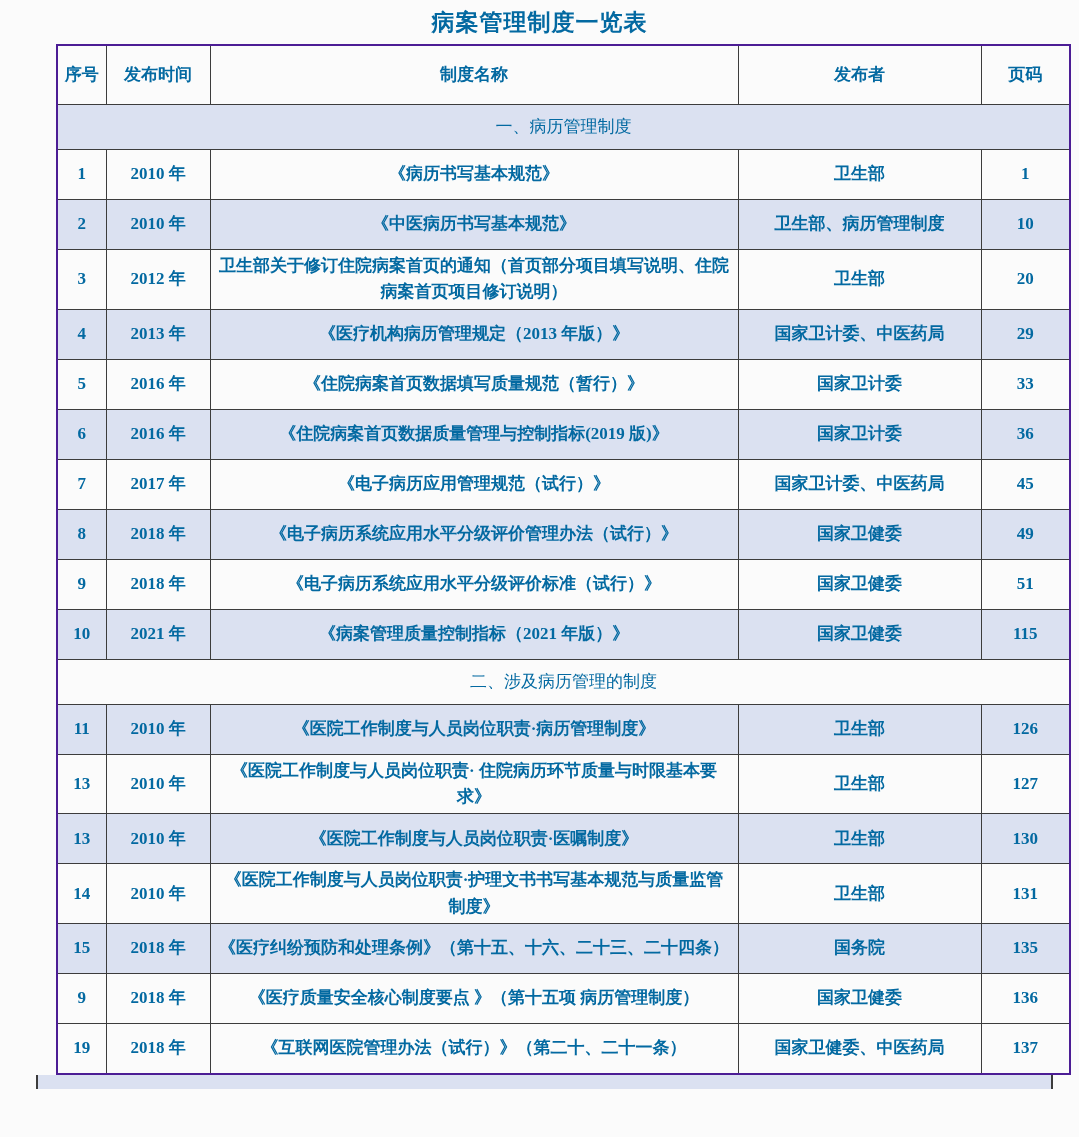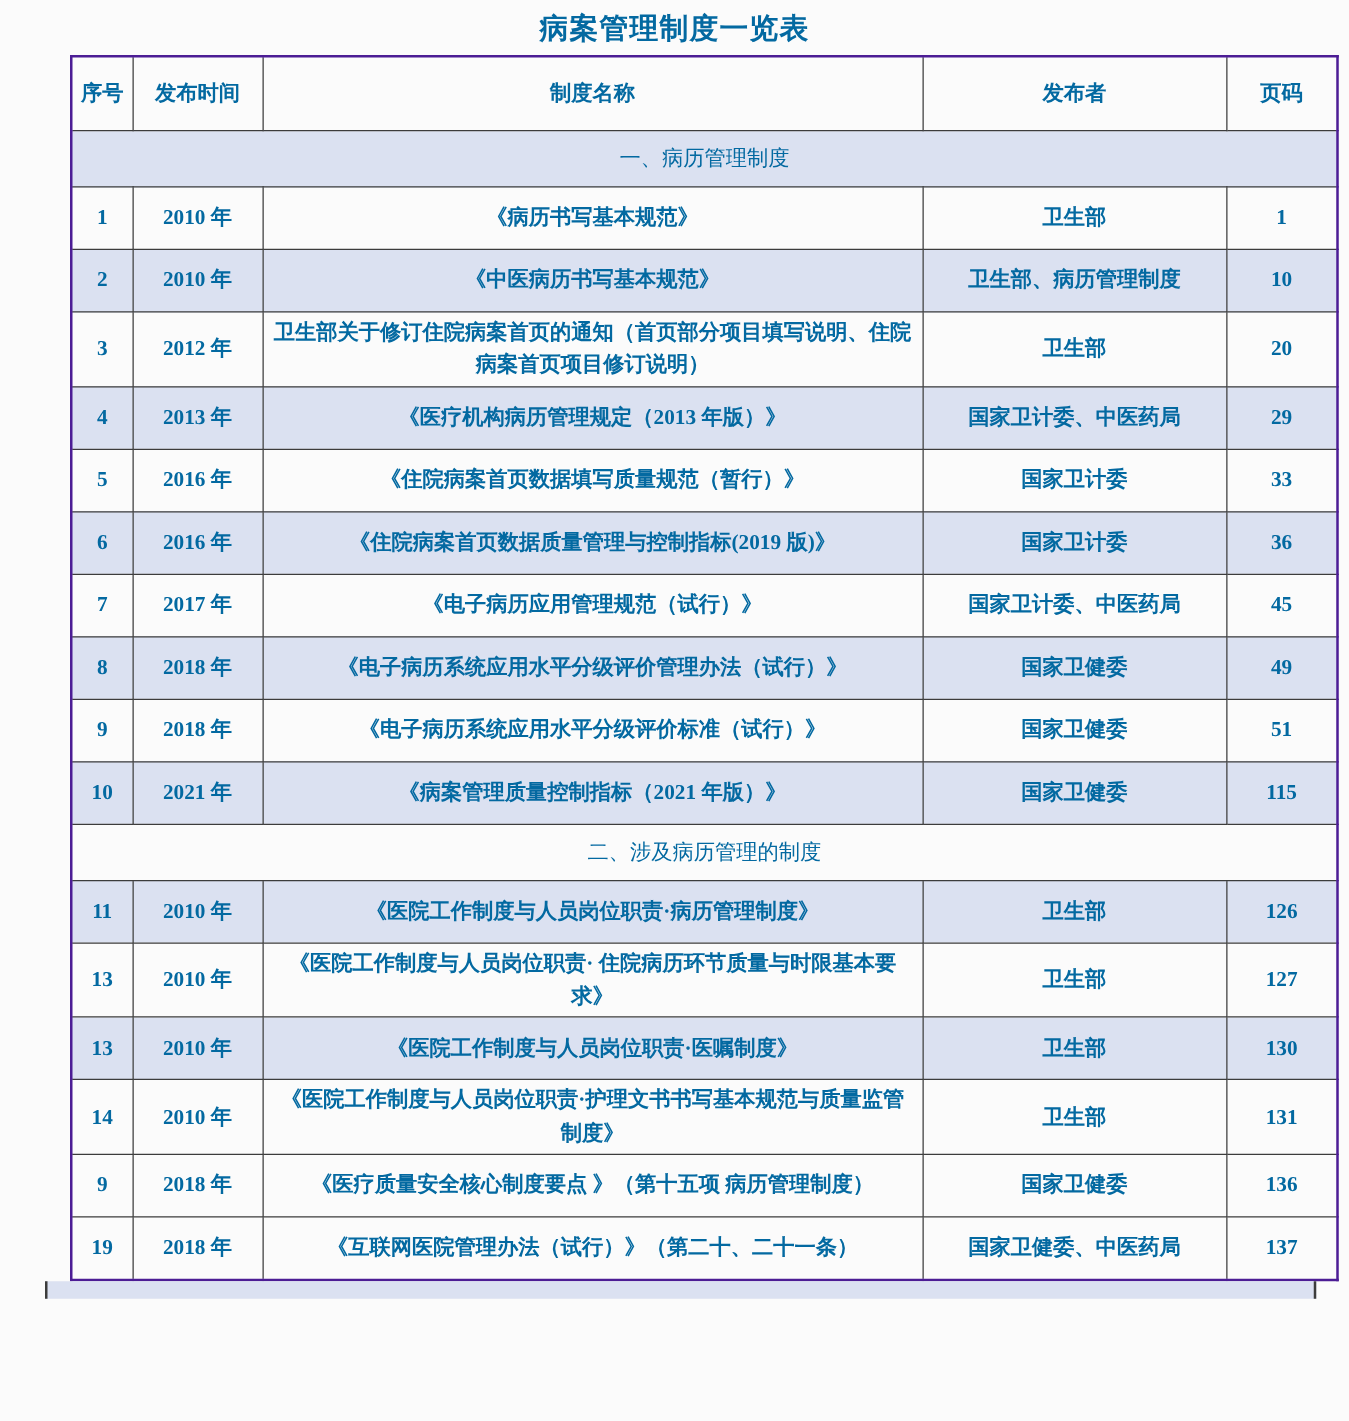--- a/index.html
+++ b/index.html
@@ -186,20 +186,27 @@
           <td>卫生部</td>
           <td>130</td>
         </tr>
         <tr class="data-row">
           <td>14</td>
           <td>2010 年</td>
           <td>《医院工作制度与人员岗位职责·护理文书书写基本规范与质量监管制度》</td>
           <td>卫生部</td>
           <td>131</td>
         </tr>
+        <tr class="data-row shaded">
+          <td>15</td>
+          <td>2018 年</td>
+          <td>《医疗纠纷预防和处理条例》（第十五、十六、二十三、二十四条）</td>
+          <td>国务院</td>
+          <td>135</td>
+        </tr>
         <tr class="data-row">
           <td>9</td>
           <td>2018 年</td>
           <td>《医疗质量安全核心制度要点 》（第十五项 病历管理制度）</td>
           <td>国家卫健委</td>
           <td>136</td>
         </tr>
         <tr class="data-row">
           <td>19</td>
           <td>2018 年</td>

